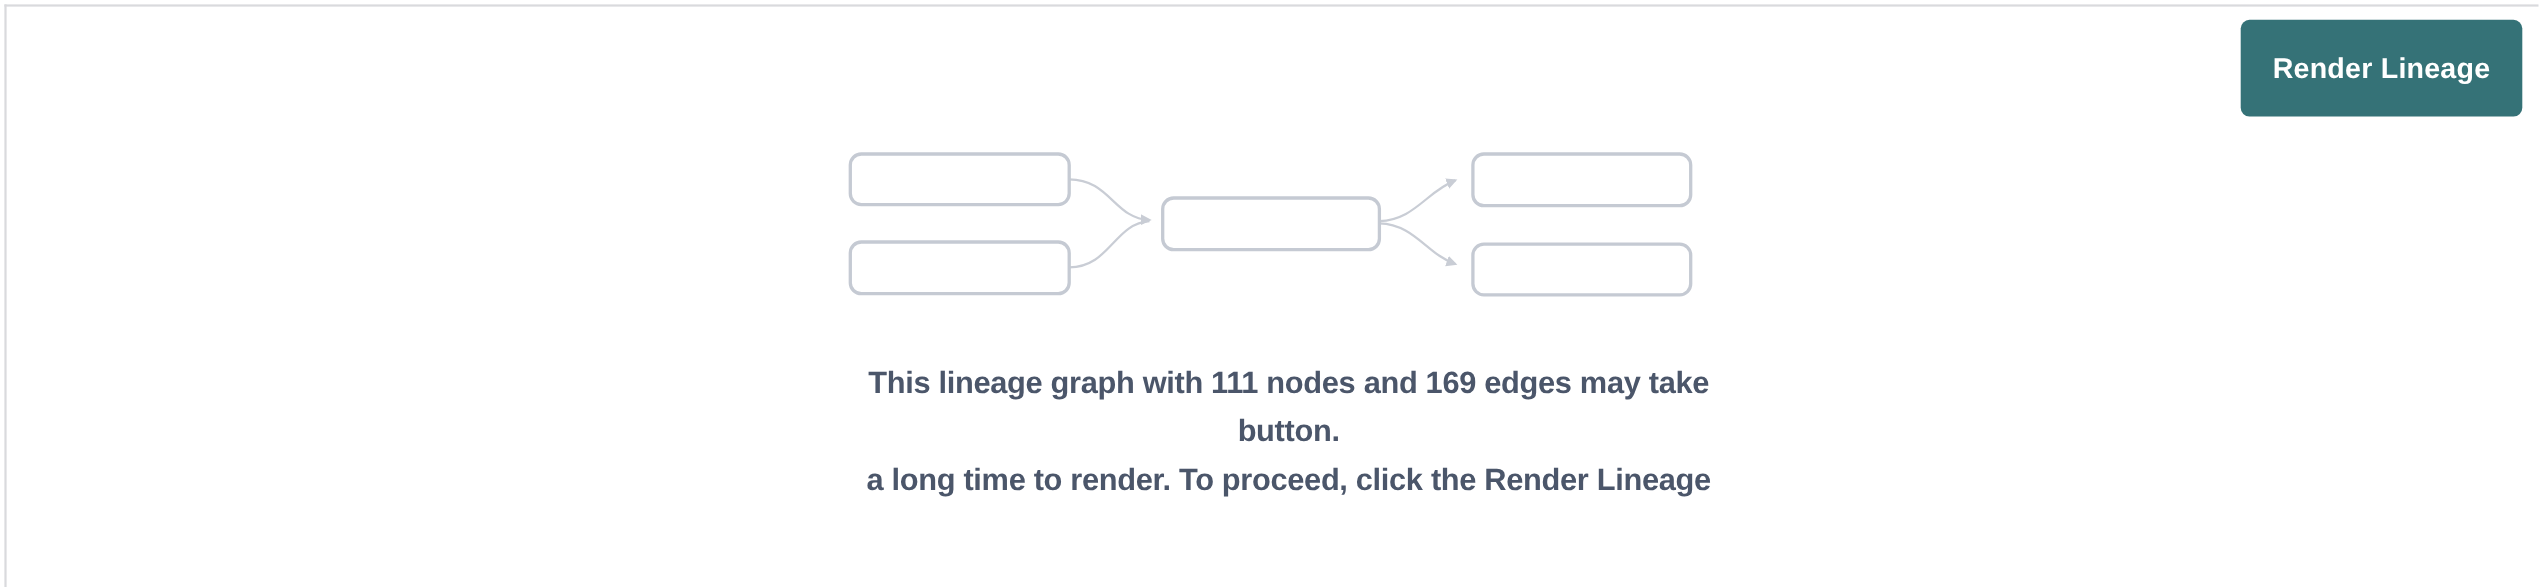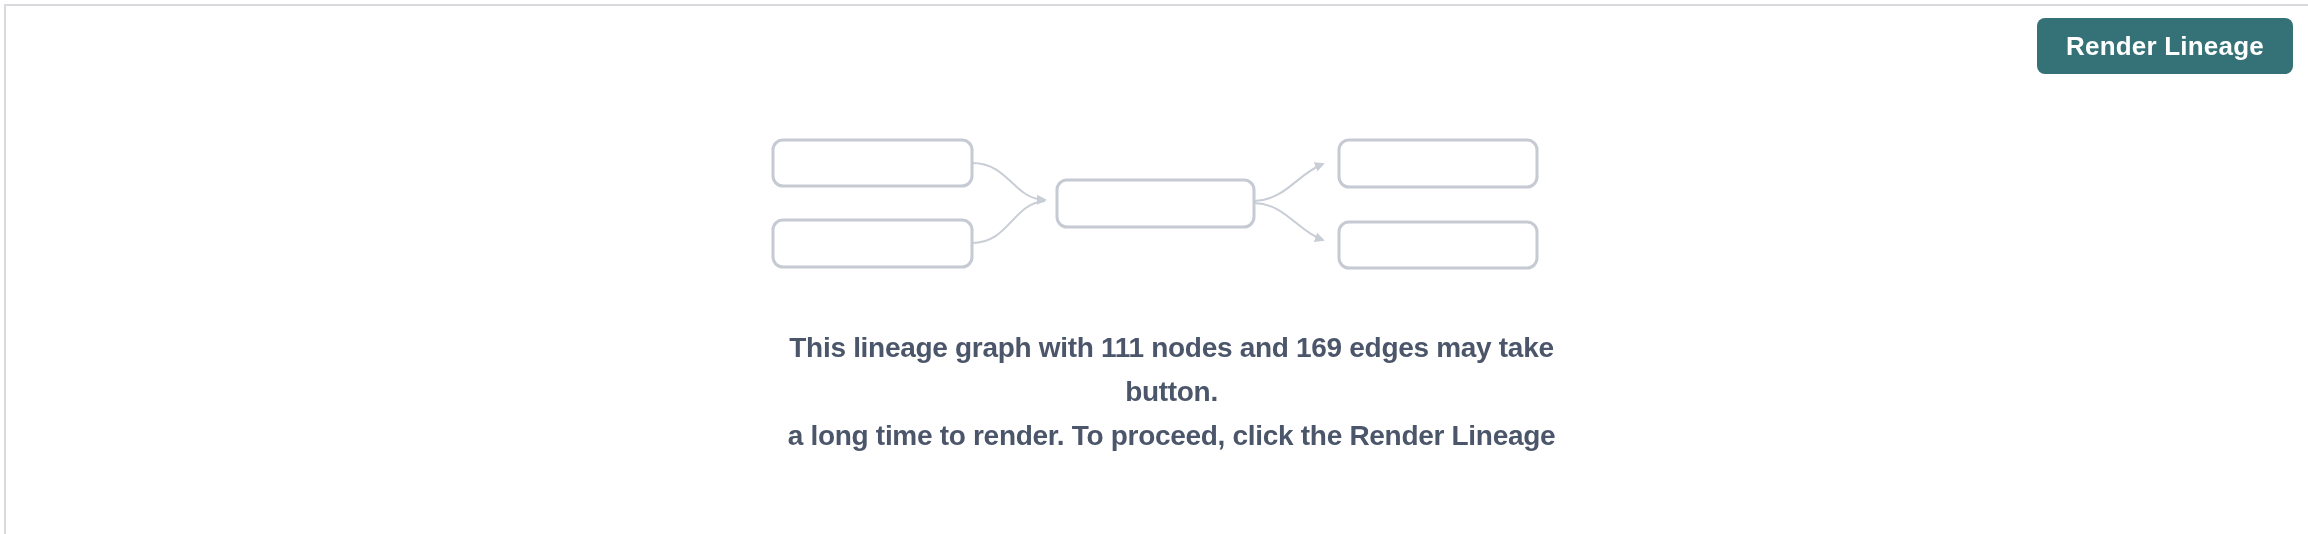--- a/index.html
+++ b/index.html
@@ -30,21 +30,21 @@
     bottom: 0;
     border-top: 2px solid var(--panel-border);
     border-left: 2px solid var(--panel-border);
     pointer-events: none;
   }
   .render-btn {
     position: absolute;
     top: 18px;
     right: 15px;
     width: 256px;
-    height: 56px;
+    height: 88px;
     background: var(--button-bg);
     color: var(--button-text);
     border: none;
     border-radius: 8px;
     font-family: "Liberation Sans", sans-serif;
     font-size: 26px;
     font-weight: 700;
     letter-spacing: 0.2px;
     cursor: pointer;
     display: flex;

